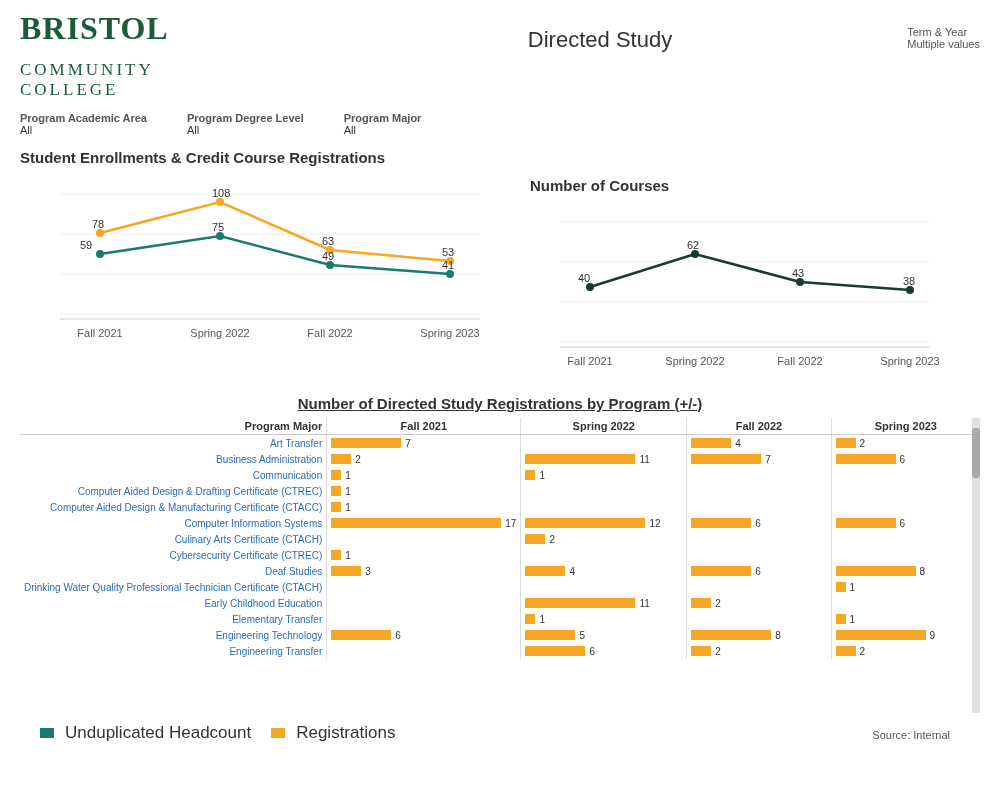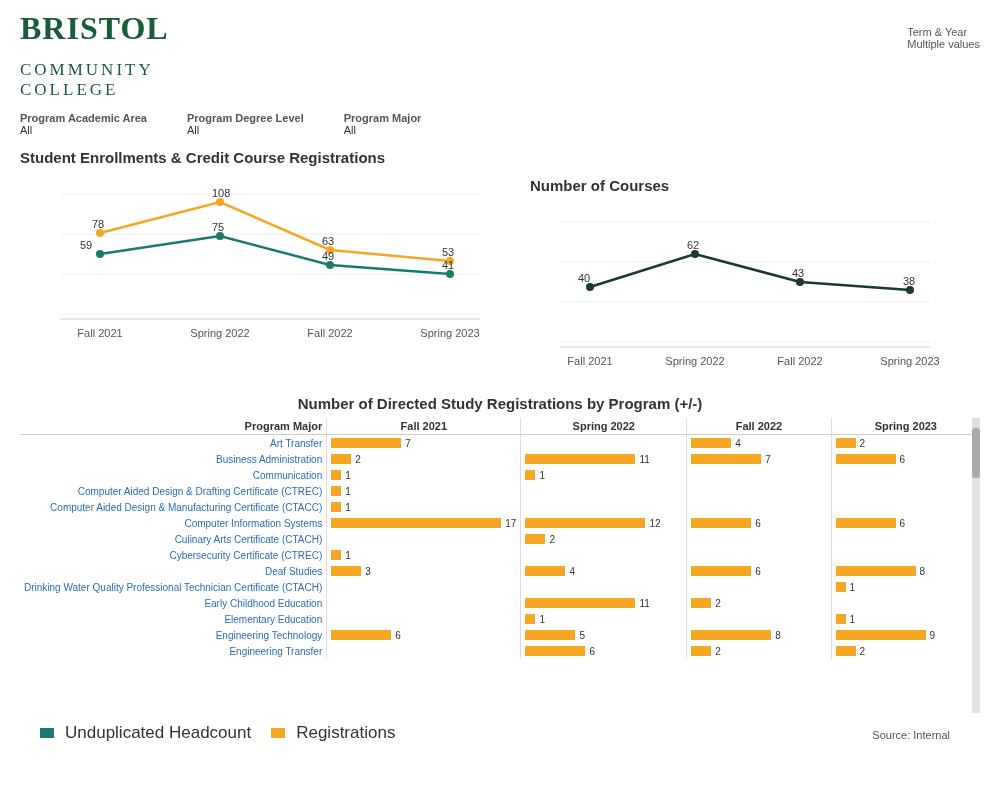--- a/index.html
+++ b/index.html
@@ -22,21 +22,21 @@
     
     .chart-box { background: #fff; }
     .chart-title { font-size: 15px; font-weight: bold; color: #333; margin-bottom: 8px; }
     
     .left-chart { width: 490px; }
     .right-chart { width: 440px; margin-top: 28px; }
     
     svg text { font-family: Arial, sans-serif; }
     
     .bottom-section { padding: 0 20px; margin-top: 10px; }
-    .bottom-title { font-size: 15px; font-weight: bold; text-align: center; margin-bottom: 6px; }
+    .bottom-title { font-size: 15px; font-weight: bold; text-align: center; margin-bottom: 6px; text-decoration: underline; }
     
     .bar-table { width: 100%; border-collapse: collapse; font-size: 10.5px; }
     .bar-table th { font-weight: bold; color: #333; padding: 2px 4px; border-bottom: 1px solid #ccc; text-align: right; font-size: 11px; }
     .bar-table th.col-header { text-align: center; border-left: 1px solid #ddd; }
     .bar-table td { padding: 1px 4px; vertical-align: middle; }
     .bar-table td.prog-name { text-align: right; color: #2a6db5; font-size: 10px; white-space: nowrap; width: 200px; }
     .bar-table td.data-cell { border-left: 1px solid #ddd; position: relative; }
     
     .bar-row { display: flex; align-items: center; gap: 2px; height: 14px; }
     .bar-orange { background: #f5a623; height: 10px; display: inline-block; }
@@ -52,20 +52,23 @@
     .scrollbar { position: absolute; right: 0; top: 0; width: 8px; height: 100%; background: #ddd; }
     .scrollbar-thumb { width: 8px; height: 40px; background: #aaa; margin-top: 5px; }
   </style>
 </head>
 <body>
 
 <div class="header">
   <div class="logo-area">
     <div class="logo-bristol">BRISTOL</div>
     <div class="logo-community">COMMUNITY COLLEGE</div>
+  </div>
+  <div class="title-area">
+    <div class="main-title">Directed Study</div>
   </div>
   <div class="term-area">
     <div>Term &amp; Year</div>
     <div>Multiple values</div>
   </div>
 </div>
 
 <div class="filters">
   <div class="filter-item">
     <div class="filter-label">Program Academic Area</div>
@@ -393,21 +396,21 @@
               <div class="bar-row">
                 <div class="bar-orange" style="width:20px;"></div>
                 <span class="bar-val">2</span>
               </div>
             </td>
             <td class="data-cell">
               <div class="bar-row"></div>
             </td>
           </tr>
           <tr>
-            <td class="prog-name">Elementary Education</td>
+            <td class="prog-name">Elementary Transfer</td>
             <td class="data-cell">
               <div class="bar-row"></div>
             </td>
             <td class="data-cell">
               <div class="bar-row">
                 <div class="bar-orange" style="width:10px;"></div>
                 <span class="bar-val">1</span>
               </div>
             </td>
             <td class="data-cell">

